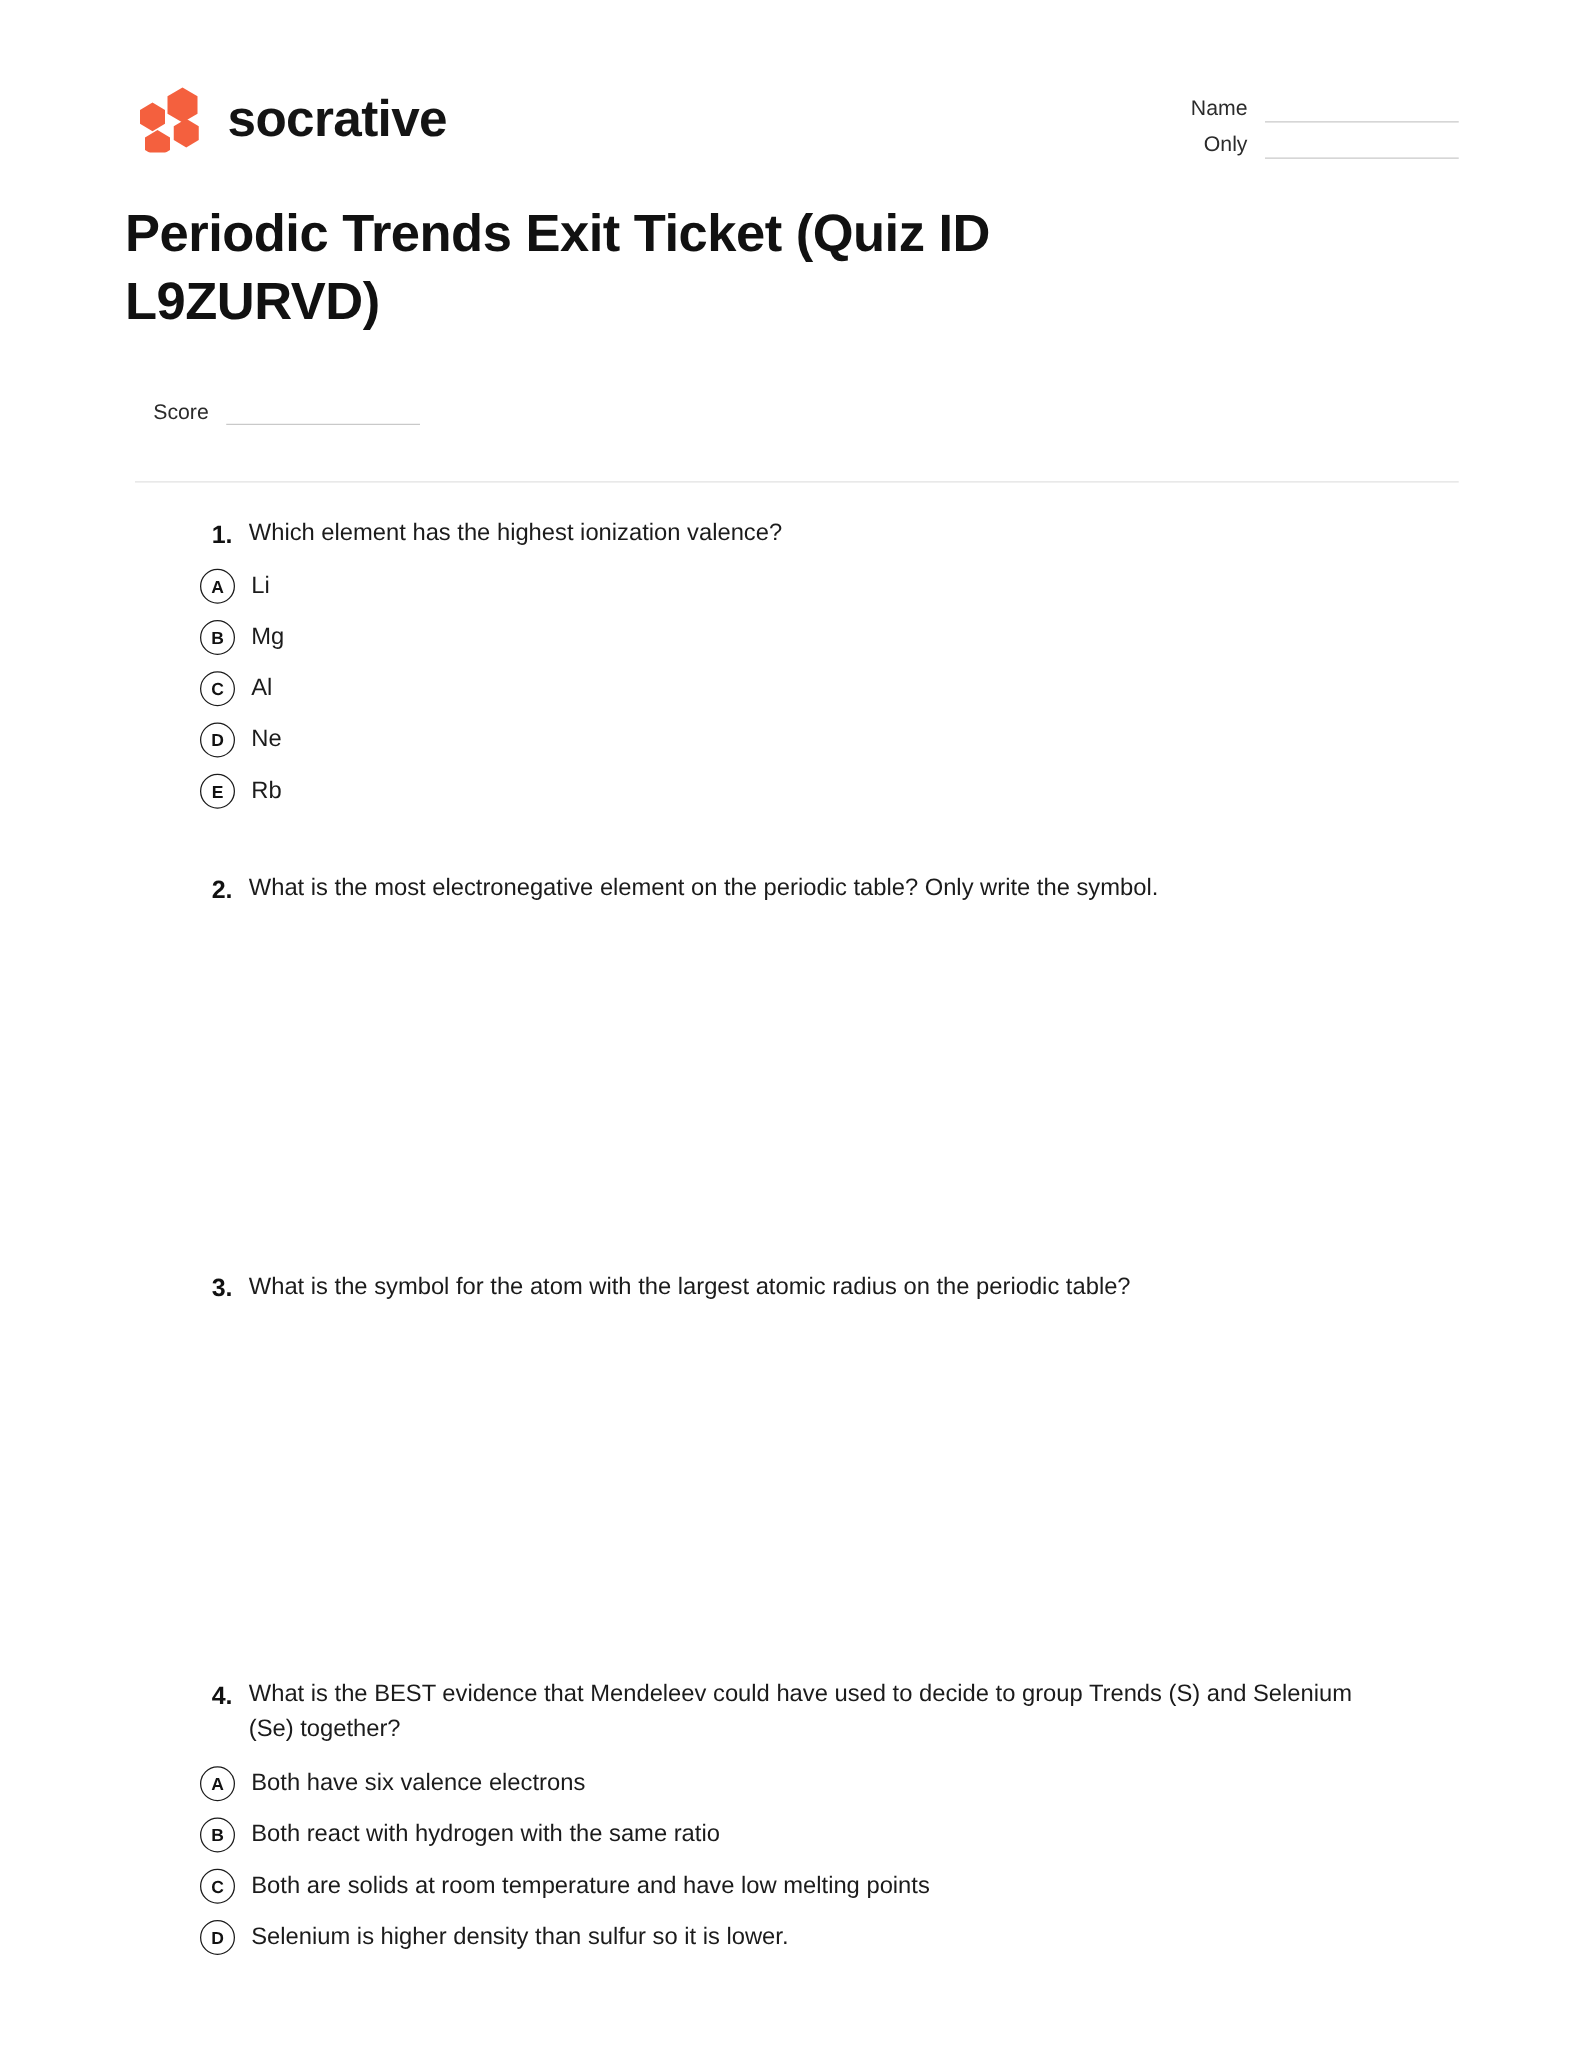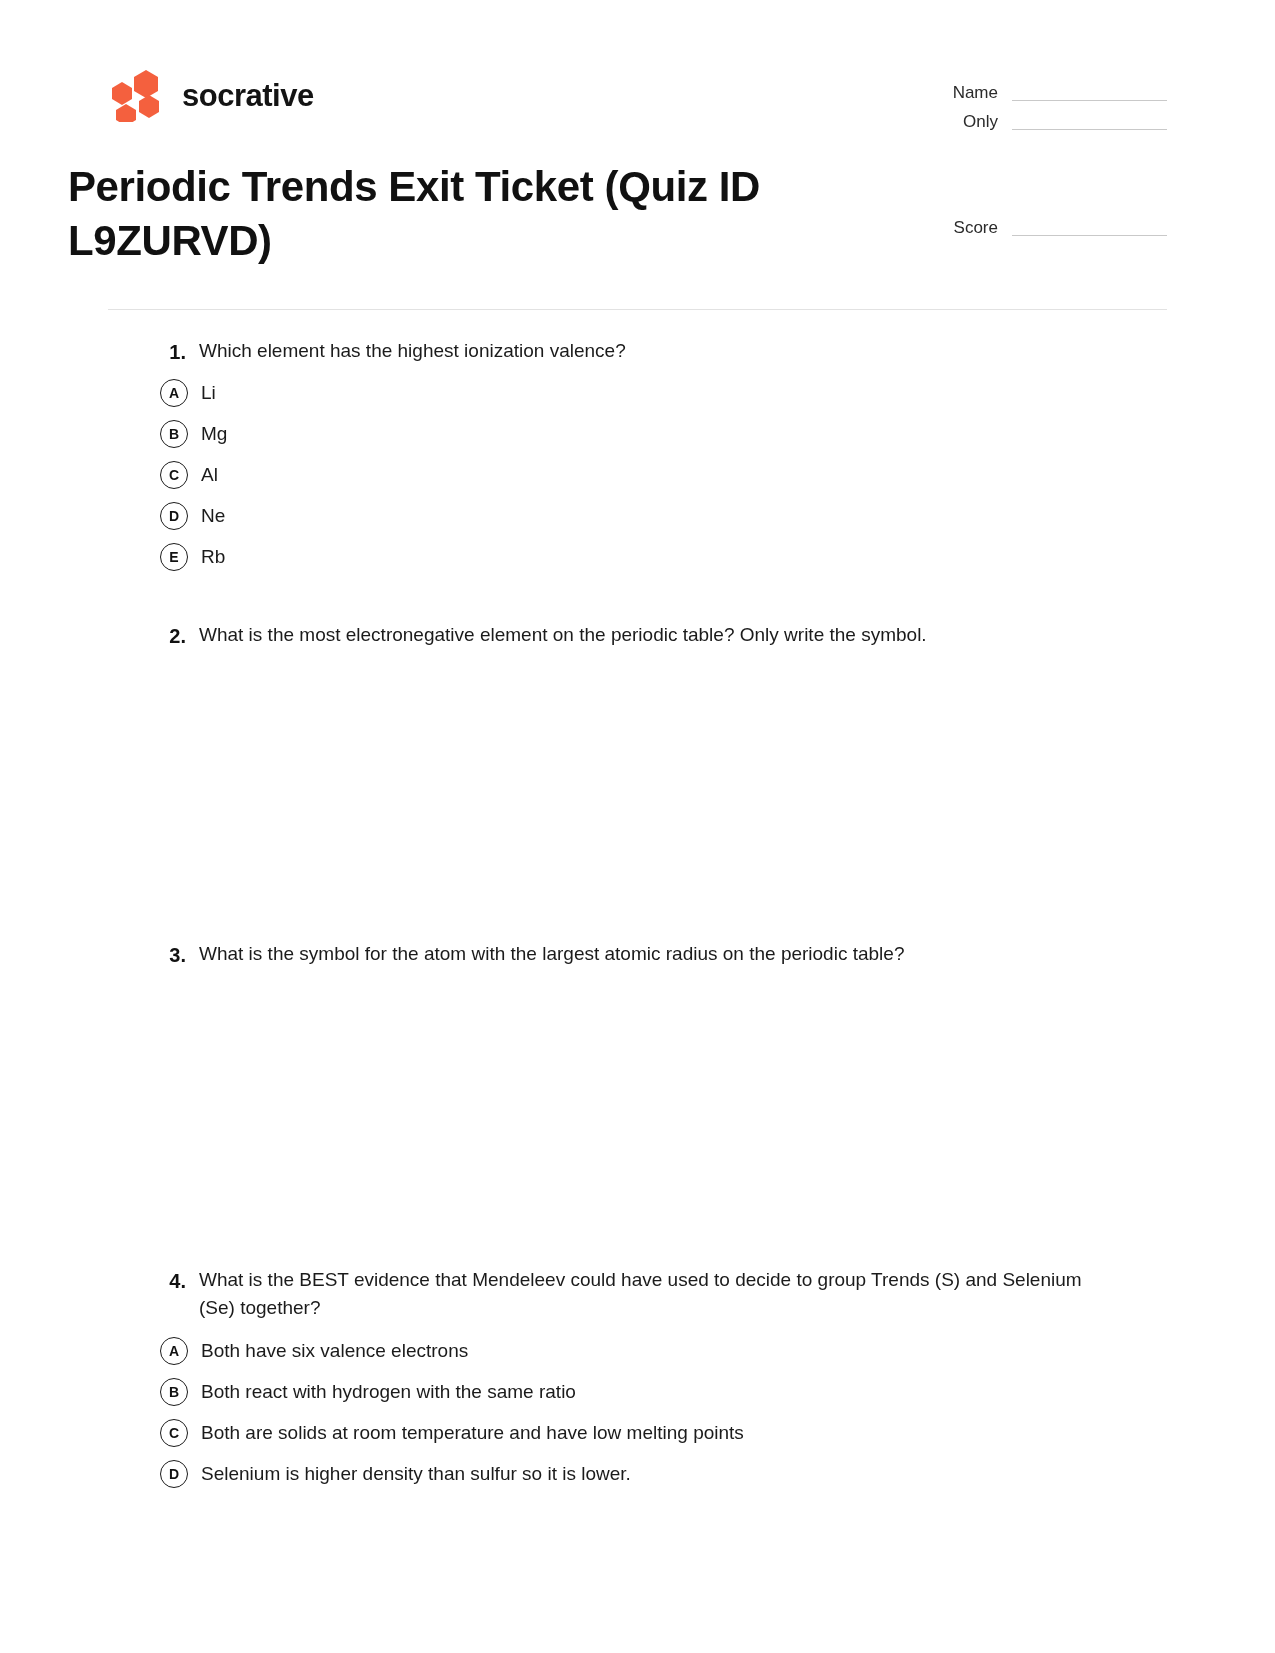--- a/index.html
+++ b/index.html
@@ -35,57 +35,58 @@
     align-items: center;
     gap: 18px;
     margin-top: 8px;
   }
   .brand-mark {
     width: 56px;
     height: 54px;
     flex: 0 0 auto;
   }
   .brand-name {
-    font-size: 31px;
+    font-size: 41px;
     font-weight: 700;
     letter-spacing: -0.5px;
     color: #141414;
     line-height: 1;
   }
 
   .meta {
     width: 236px;
     margin-top: 12px;
   }
   .meta-row {
     display: flex;
-    align-items: flex-end;
+    align-items: center;
     justify-content: flex-end;
     gap: 14px;
     height: 29px;
   }
   .meta-label {
     font-size: 17px;
     color: #2b2b2b;
     line-height: 1;
     white-space: nowrap;
   }
   .meta-line {
     width: 155px;
     border-bottom: 1.5px solid #c9c9c9;
     height: 21px;
   }
 
   
   .title-area {
     position: relative;
-    padding: 30px 108px 0 68px;
+    padding: 30px 108px 0 100px;
     display: flex;
     justify-content: space-between;
     align-items: flex-start;
+    flex-direction: column;
   }
   .quiz-title {
     font-size: 42px;
     font-weight: 700;
     line-height: 1.28;
     letter-spacing: -0.4px;
     color: #111111;
     max-width: 740px;
     margin: 0;
   }

